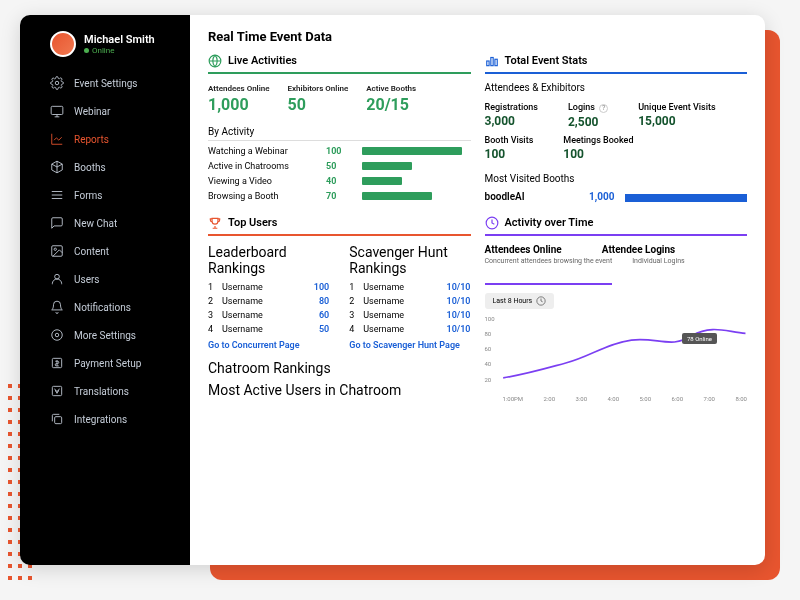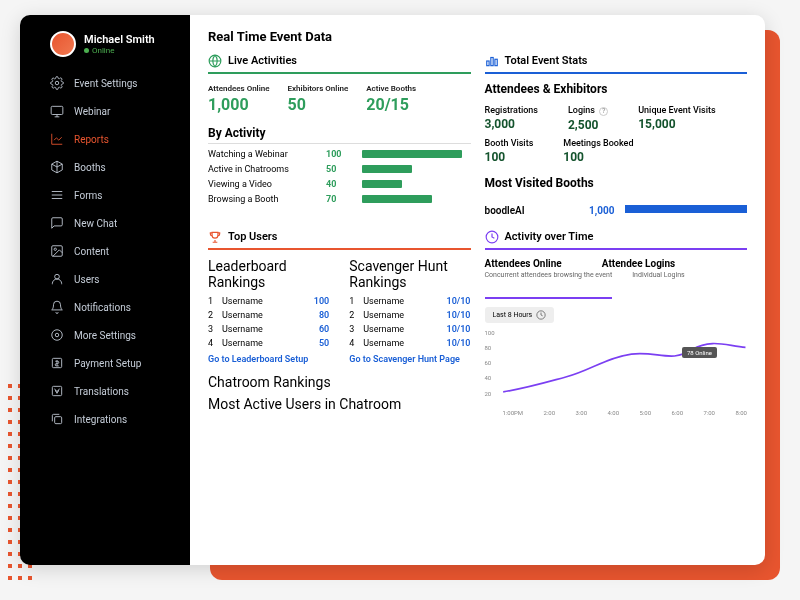--- a/index.html
+++ b/index.html
@@ -23,29 +23,29 @@
 .panel-head{display:flex;align-items:flex-start;gap:6px;font-size:11px;font-weight:600;padding-bottom:4px;border-bottom:2px solid}
 .panel.live .panel-head{border-color:#2e9d5c}
 .panel.stats .panel-head{border-color:#1a5fd6}
 .panel.users .panel-head{border-color:#e8552f}
 .panel.activity .panel-head{border-color:#7b3ff2}
 .icon-sm{width:14px;height:14px}
 .stat-row{display:flex;gap:18px;margin-top:10px}
 .stat-label{font-size:8px;font-weight:600;color:#222}
 .stat-val{font-size:16px;font-weight:700;margin-top:2px}
 .green{color:#2e9d5c}
-.sub-head{font-size:12px;font-weight:700;margin-top:12px;padding-bottom:3px;border-bottom:1px solid #ddd}
+.sub-head{font-size:10px;font-weight:400;margin-top:12px;padding-bottom:3px;border-bottom:1px solid #ddd}
 .activity-row{display:flex;align-items:center;font-size:9px;margin-top:5px;gap:8px}
 .activity-row .name{width:110px}
 .activity-row .num{width:28px;font-weight:700;color:#2e9d5c}
 .bar{height:8px;background:#2e9d5c;border-radius:1px}
 .stat-row2{display:flex;gap:30px;margin-top:6px}
 .stat-block .label{font-size:9px;font-weight:500}
 .stat-block .val{font-size:12px;font-weight:700;color:#14532d;margin-top:2px}
-.booth-row{display:flex;align-items:flex-start;font-size:10px;margin-top:12px}
+.booth-row{display:flex;align-items:flex-end;font-size:10px;margin-top:4px}
 .booth-row .bname{width:80px;font-weight:600}
 .booth-row .bnum{width:50px;font-weight:700;color:#1a5fd6;text-align:right;margin-right:10px}
 .booth-bar{flex:1;height:8px;background:#1a5fd6}
 .rankings{display:flex;gap:20px;margin-top:8px}
 .rank-col{flex:1}
 .rank-title{font-size:14px;font-weight:400;margin-bottom:6px}
 .rank-row{display:flex;font-size:9px;margin-bottom:4px;gap:6px}
 .rank-row .idx{width:8px}
 .rank-row .user{flex:1}
 .rank-row .score{color:#1a5fd6;font-weight:600}
@@ -314,21 +314,21 @@
                   <span class="idx">3</span>
                   <span class="user">Username</span>
                   <span class="score">60</span>
                 </div>
                 <div class="rank-row">
                   <span class="idx">4</span>
                   <span class="user">Username</span>
                   <span class="score">50</span>
                 </div>
               </div>
-            <div class="link">Go to Leaderboard Setup</div>
+            <div class="link">Go to Concurrent Page</div>
           </div>
           <div class="rank-col">
             <div class="rank-title">Scavenger Hunt Rankings</div>
             <div id="scavenger">
                 <div class="rank-row">
                   <span class="idx">1</span>
                   <span class="user">Username</span>
                   <span class="score">10/10</span>
                 </div>
                 <div class="rank-row">

